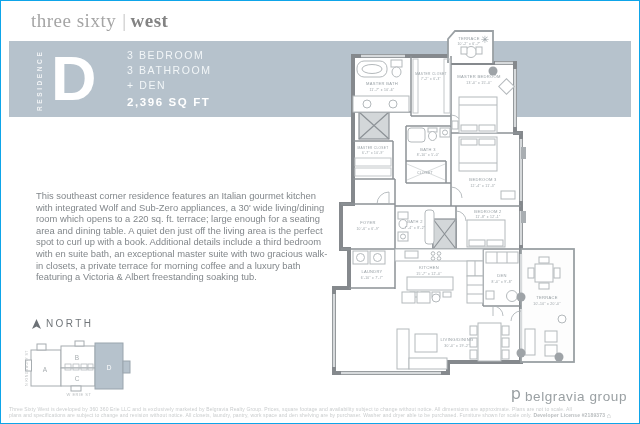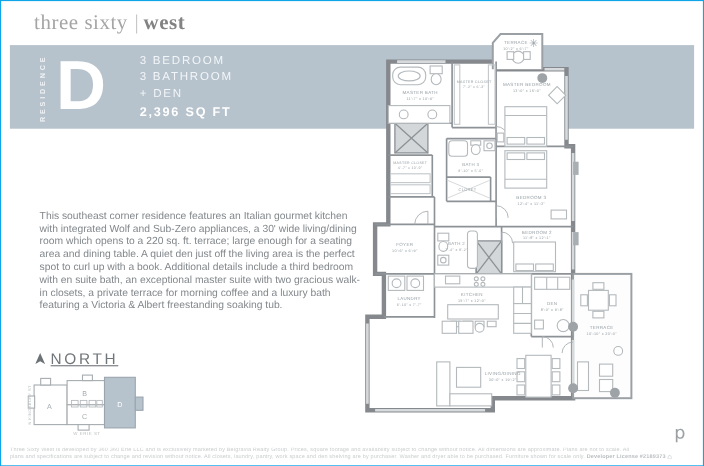--- a/index.html
+++ b/index.html
@@ -21,21 +21,21 @@
   .banner-info .sq { font-size:11.5px; letter-spacing:1.6px; color:#ffffff; font-weight:700; margin-top:3px; }
 
   
   .desc { position:absolute; left:35px; top:145px; width:292px; font-size:9.4px; line-height:11.6px; color:#82878b; z-index:2;margin-top:44px; }
 
   
   .plan-svg { position:absolute; left:0; top:0; z-index:2; }
 
   
   .north { position:absolute; left:31px; top:317px; display:flex; align-items:center; z-index:2; }
-  .north .nlabel { font-size:14px; letter-spacing:2.4px; color:#71767a; margin-left:5px;text-decoration:underline; }
+  .north .nlabel { font-size:10px; letter-spacing:2.4px; color:#71767a; margin-left:5px; }
   .keyplan { position:absolute; left:24px; top:331px; z-index:2; }
 
   
   .belgravia { position:absolute; right:12px; top:385px; display:flex; align-items:baseline; color:#9aa0a3; z-index:2; }
   .belgravia .bmark { font-family:"DejaVu Sans", sans-serif; font-size:16px; font-weight:400; margin-right:4px; transform:scaleX(-1) rotate(180deg); display:inline-block; }
   .belgravia .bname { font-size:13.5px; letter-spacing:.6px; }
 
   
   .disclaimer { position:absolute; left:8px; right:8px; top:406px; z-index:2; color:#c9cccd; }
   .disclaimer .dline { font-size:5px; line-height:5.8px; letter-spacing:.15px; white-space:nowrap; overflow:hidden; }
@@ -288,20 +288,21 @@
       <text x="52" y="28" font-size="6.5" fill="#a7adb0">B</text>
       <text x="52" y="49" font-size="6.5" fill="#a7adb0">C</text>
       <text x="84" y="38" font-size="6.5" fill="#ffffff">D</text>
       <text x="54" y="63.5" font-size="4" letter-spacing="0.5" fill="#b9bdbf">W ERIE ST</text>
       <text x="3" y="36" font-size="3.6" letter-spacing="0.4" fill="#b9bdbf" transform="rotate(-90 3 36)">N KINGSBURY ST</text>
     </g>
   </svg>
 
   <div class="belgravia">
     <span class="bmark">b</span>
+    <span class="bname">belgravia group</span>
   </div>
 
   <div class="disclaimer">
     <div class="dline">Three Sixty West is developed by 360 360 Erie LLC and is exclusively marketed by Belgravia Realty Group. Prices, square footage and availability subject to change without notice. All dimensions are approximate. Plans are not to scale. All</div>
     <div class="dline">
       <span>plans and specifications are subject to change and revision without notice. All closets, laundry, pantry, work space and den shelving are by purchaser. Washer and dryer able to be purchased. Furniture shown for scale only.</span>
       <span class="lic">Developer License #2189373</span>
       <span class="eho">⌂</span>
     </div>
   </div>

